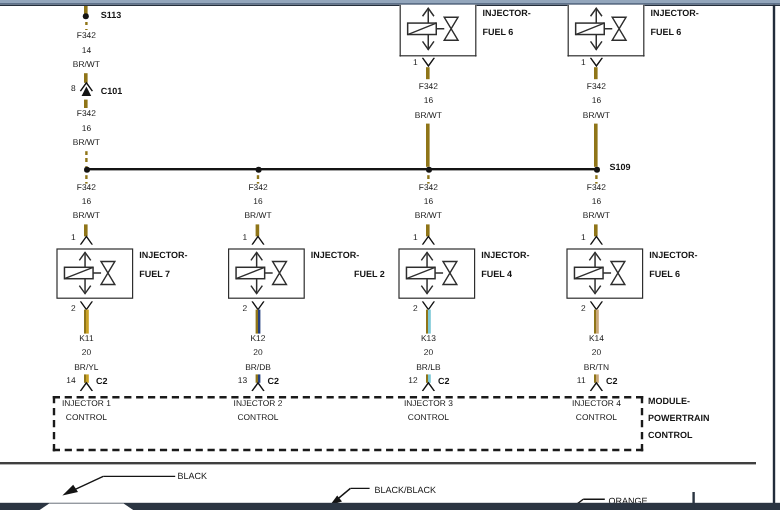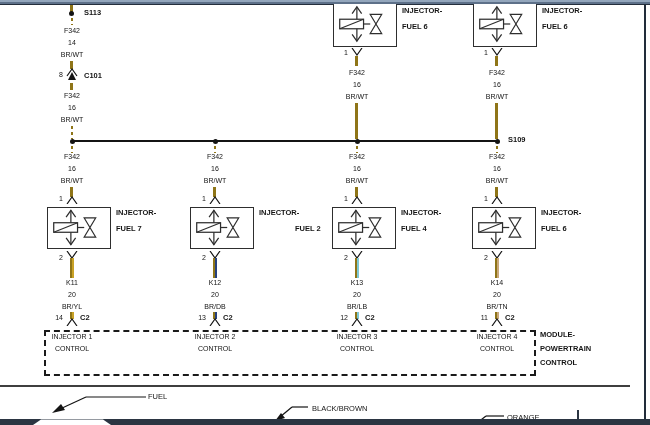--- a/index.html
+++ b/index.html
@@ -273,28 +273,28 @@
   <div class="t b" style="left:540px;top:345px;">POWERTRAIN</div>
   <div class="t b" style="left:540px;top:359px;">CONTROL</div>
 
   <div class="sep"></div>
 
   <svg class="csvg" style="left:50px;top:393px;" width="100" height="22">
     <line x1="36" y1="4" x2="96" y2="4" stroke="#141414" stroke-width="1.2"></line>
     <line x1="36" y1="4" x2="10" y2="16" stroke="#141414" stroke-width="1.2"></line>
     <polygon points="2,20 11,11 15,17" fill="#141414"></polygon>
   </svg>
-  <div class="t" style="left:148px;top:393px;font-size:7.5px;">FUEL</div>
+  <div class="t" style="left:148px;top:393px;font-size:7.5px;">BLACK</div>
 
   <svg class="csvg" style="left:272px;top:403px;" width="40" height="20">
     <line x1="20" y1="4" x2="36" y2="4" stroke="#141414" stroke-width="1.2"></line>
     <line x1="20" y1="4" x2="8" y2="14" stroke="#141414" stroke-width="1.2"></line>
     <polygon points="3,18 9,10 13,15" fill="#141414"></polygon>
   </svg>
-  <div class="t" style="left:312px;top:405px;font-size:7.5px;">BLACK/BROWN</div>
+  <div class="t" style="left:312px;top:405px;font-size:7.5px;">BLACK/BLACK</div>
 
   <svg class="csvg" style="left:472px;top:412px;" width="34" height="13">
     <line x1="14" y1="4" x2="32" y2="4" stroke="#141414" stroke-width="1.2"></line>
     <line x1="14" y1="4" x2="5" y2="11" stroke="#141414" stroke-width="1.2"></line>
   </svg>
   <div class="t" style="left:507px;top:414px;font-size:7.5px;">ORANGE</div>
 
   <div class="botbar"></div>
   <svg class="csvg" style="left:25px;top:419px;" width="90" height="6">
     <polygon points="8,6 16,0.5 78,0.5 86,6" fill="#ffffff"></polygon>

